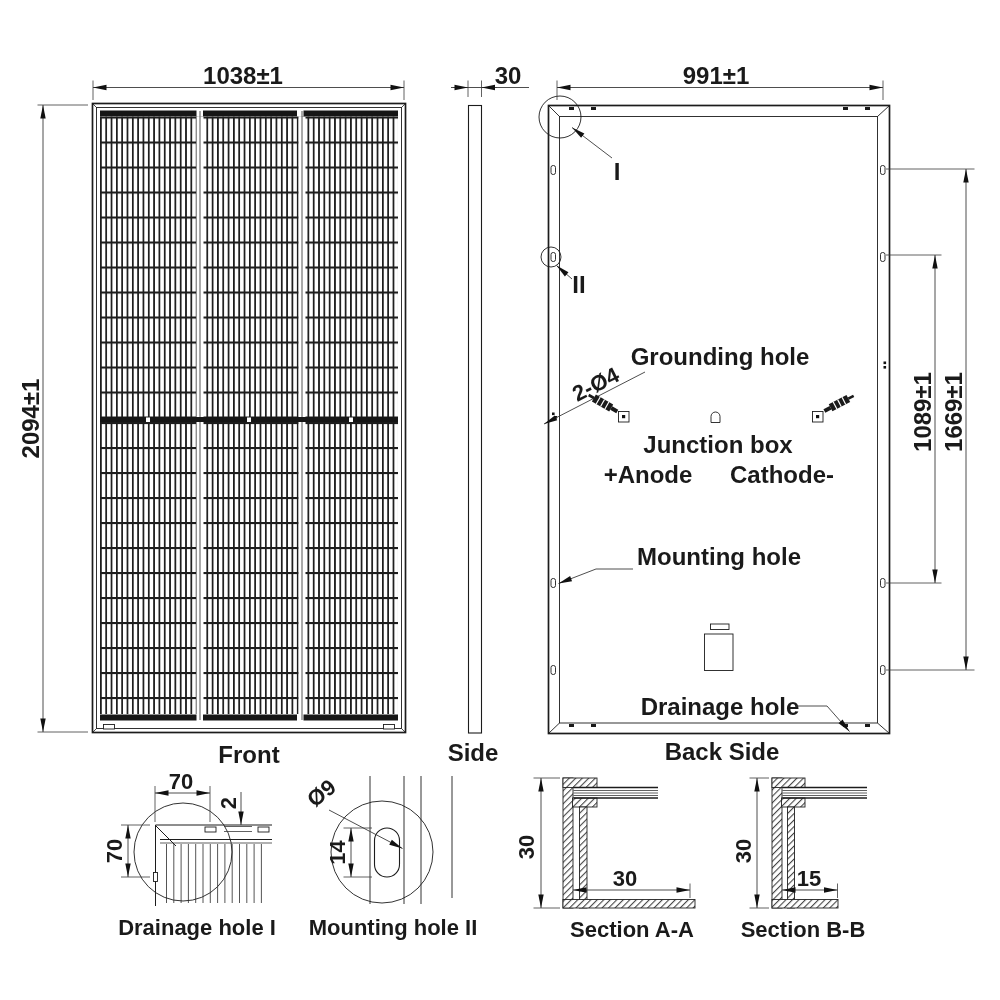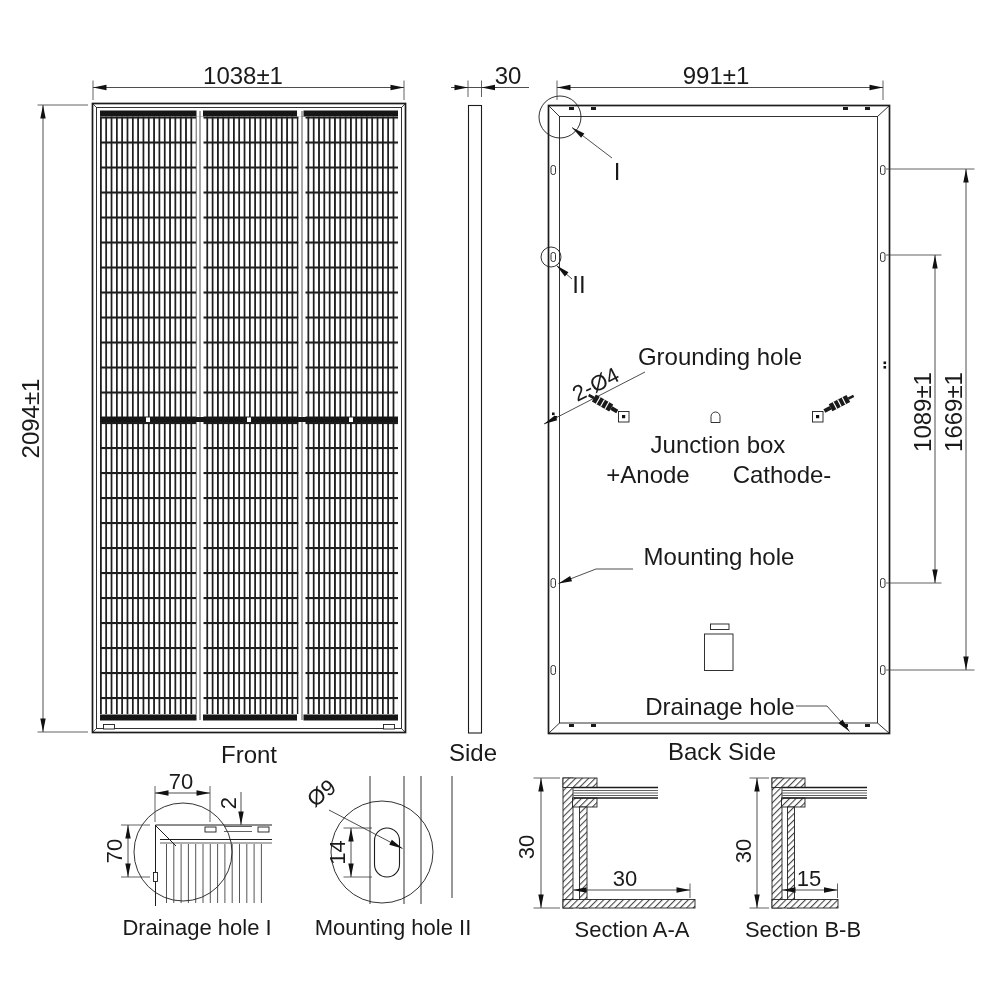--- a/index.html
+++ b/index.html
@@ -1,16 +1,16 @@
 <!DOCTYPE html>
 <html><head>
 <meta charset="utf-8">
 <style>
   html,body{margin:0;padding:0;background:#fff;}
-  #canvas{position:relative;width:1000px;height:1000px;background:#fff;overflow:hidden;}
+  #canvas{position:relative;width:1000px;height:1000px;background:#fff;overflow:hidden;font-weight:bold;}
   svg{display:block;}
   .t{font-family:"Liberation Sans","DejaVu Sans",sans-serif;fill:#1a1a1a;}
   .t24{font-size:24px;}
   .t22{font-size:22px;}
   .dim{stroke:#3a3a3a;stroke-width:0.9;fill:none;}
   .ext{stroke:#3a3a3a;stroke-width:0.8;fill:none;}
   .frame{stroke:#1c1c1c;stroke-width:1.7;fill:#ffffff;}
   .inner{stroke:#1c1c1c;stroke-width:0.9;fill:none;}
   .hole{stroke:#1c1c1c;stroke-width:0.9;fill:#ffffff;}
   .hatched{fill:url(#hatch);stroke:#222;stroke-width:0.9;}

